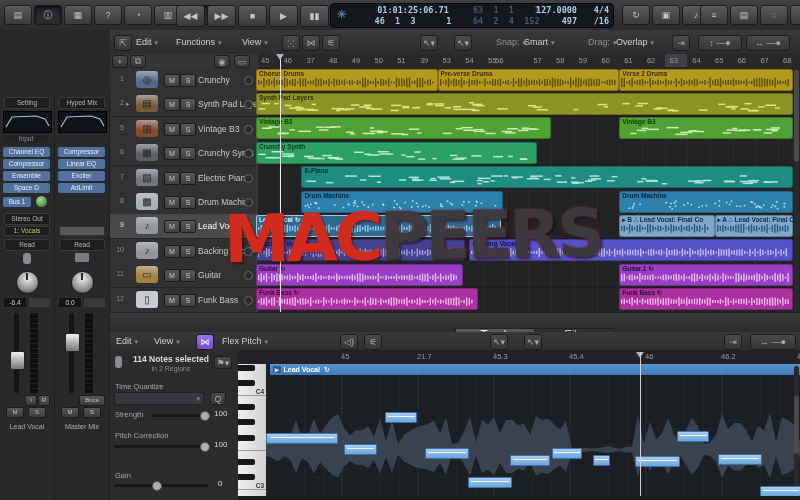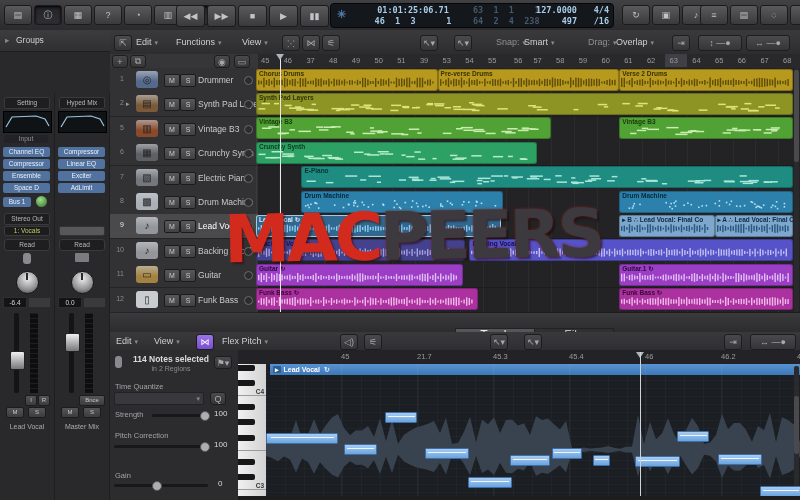--- a/index.html
+++ b/index.html
@@ -124,41 +124,40 @@
         <div class="btn" style="height: 20px; min-width: 23px;">■</div>
         <div class="btn" style="height: 20px; min-width: 23px;">▶</div>
         <div class="btn" style="height: 20px; min-width: 23px;">▮▮</div>
         <div class="btn rec" style="height: 20px; min-width: 23px;">●</div>
       </div>
     <div id="lcd">
       <span class="lcdtx" style="left:6px;top:5px;font-size:11px;color:#4f7da8;font-family:'Liberation Sans',sans-serif">✳</span>
       <span class="lcdtx" style="left:24px;top:1px;width:116px;text-align:center">01:01:25:06.71</span>
       <span class="lcdtx" style="left:24px;top:12px;width:116px;text-align:center">46  1  3      1</span>
       <span class="lcdtx lcddim" style="left:142px;top:1px;width:66px;text-align:center">63  1  1    1</span>
-      <span class="lcdtx lcddim" style="left:142px;top:12px;width:66px;text-align:right">64  2  4  238</span>
+      <span class="lcdtx lcddim" style="left:142px;top:12px;width:66px;text-align:right">64  2  4  152</span>
       <span class="lcdtx" style="left:184px;top:1px;width:62px;text-align:right">127.0000</span>
       <span class="lcdtx" style="left:184px;top:12px;width:62px;text-align:right">497</span>
       <span class="lcdtx" style="left:250px;top:1px;width:28px;text-align:right">4/4</span>
       <span class="lcdtx" style="left:250px;top:12px;width:28px;text-align:right">/16</span>
     </div>
     <div class="grp" id="tbB" style="left:622px">
         <div class="btn">↻</div>
         <div class="btn">▣</div>
         <div class="btn">♪</div>
       </div>
     <div class="grp" id="tbC" style="left:700px">
         <div class="btn">≡</div>
         <div class="btn">▤</div>
         <div class="btn">◌</div>
         <div class="btn">▨</div>
       </div>
   </div>
 
   <div id="inspector">
-    <div class="isec">Groups</div>
     <div class="stripcol" style="left:0" id="strip1">
         <div class="sbtn" style="top: 4px;">Setting</div>
         <div class="eqthumb" style="top: 18px;"><svg width="47" height="18">
             <polyline points="2,15 8,5 32,4 41,7 45,14" fill="none" stroke="#9fc3da" stroke-width="1.2"></polyline>
           </svg></div>
         <div class="sbtn" style="top: 42px; height: 8px; line-height: 8px; border: none; background: rgb(35, 35, 37); color: rgb(147, 147, 151);">Input</div>
         <div class="plug" style="top: 54px;">Channel EQ</div>
         <div class="plug" style="top: 66px;">Compressor</div>
         <div class="plug" style="top: 78px;">Ensemble</div>
         <div class="plug" style="top: 90px;">Space D</div>
@@ -241,41 +240,41 @@
       <div class="barnum" style="left: 25.7px;">46</div>
       <div class="barnum" style="left: 48.4px;">37</div>
       <div class="barnum" style="left: 71.1px;">48</div>
       <div class="barnum" style="left: 93.8px;">49</div>
       <div class="barnum" style="left: 116.5px;">50</div>
       <div class="barnum" style="left: 139.2px;">51</div>
       <div class="barnum" style="left: 161.9px;">39</div>
       <div class="barnum" style="left: 184.6px;">53</div>
       <div class="barnum" style="left: 207.3px;">54</div>
       <div class="barnum" style="left: 230px;">55</div>
-      <div class="barnum" style="left: 256px;">56</div>
+      <div class="barnum" style="left: 237px;">56</div>
       <div class="barnum" style="left: 275.4px;">57</div>
       <div class="barnum" style="left: 298.1px;">58</div>
       <div class="barnum" style="left: 320.8px;">59</div>
       <div class="barnum" style="left: 343.5px;">60</div>
       <div class="barnum" style="left: 366.2px;">61</div>
       <div class="barnum" style="left: 388.9px;">62</div>
       <div class="barnum" style="left: 411.6px;">63</div>
       <div class="barnum" style="left: 434.3px;">64</div>
       <div class="barnum" style="left: 457px;">65</div>
       <div class="barnum" style="left: 479.7px;">66</div>
       <div class="barnum" style="left: 502.4px;">67</div>
       <div class="barnum" style="left: 525.1px;">68</div>
     </div>
   <div id="stage">
       <div class="trow" style="top: 68px; height: 24px;">
         <div class="tnum" style="color: rgb(138, 138, 138);">1</div>
         <div class="ticon" style="background: linear-gradient(rgb(200, 204, 210) -40%, rgb(85, 105, 140) 60%);">◎</div>
         <div class="ms" style="left: 54px;">M</div>
         <div class="ms" style="left: 70px;">S</div>
-        <div class="tname" style="color: rgb(201, 201, 201);">Drummer</div>
+        <div class="tname" style="color: rgb(201, 201, 201);">Crunchy</div>
         <div class="recdot"></div>
       </div>
       <div class="lane" style="top: 68px; height: 24px;"></div>
       <div class="trow" style="top: 92.4px; height: 24px;">
         <div class="tnum" style="color: rgb(138, 138, 138);">2</div>
         <div class="ab" style="left: 16px; top: 8px; color: rgb(154, 154, 154); font-size: 7px;">▸</div>
         <div class="ticon" style="background: linear-gradient(rgb(200, 204, 210) -40%, rgb(122, 90, 56) 60%);">▤</div>
         <div class="ms" style="left: 54px;">M</div>
         <div class="ms" style="left: 70px;">S</div>
         <div class="tname" style="color: rgb(201, 201, 201);">Synth Pad Layers</div>

